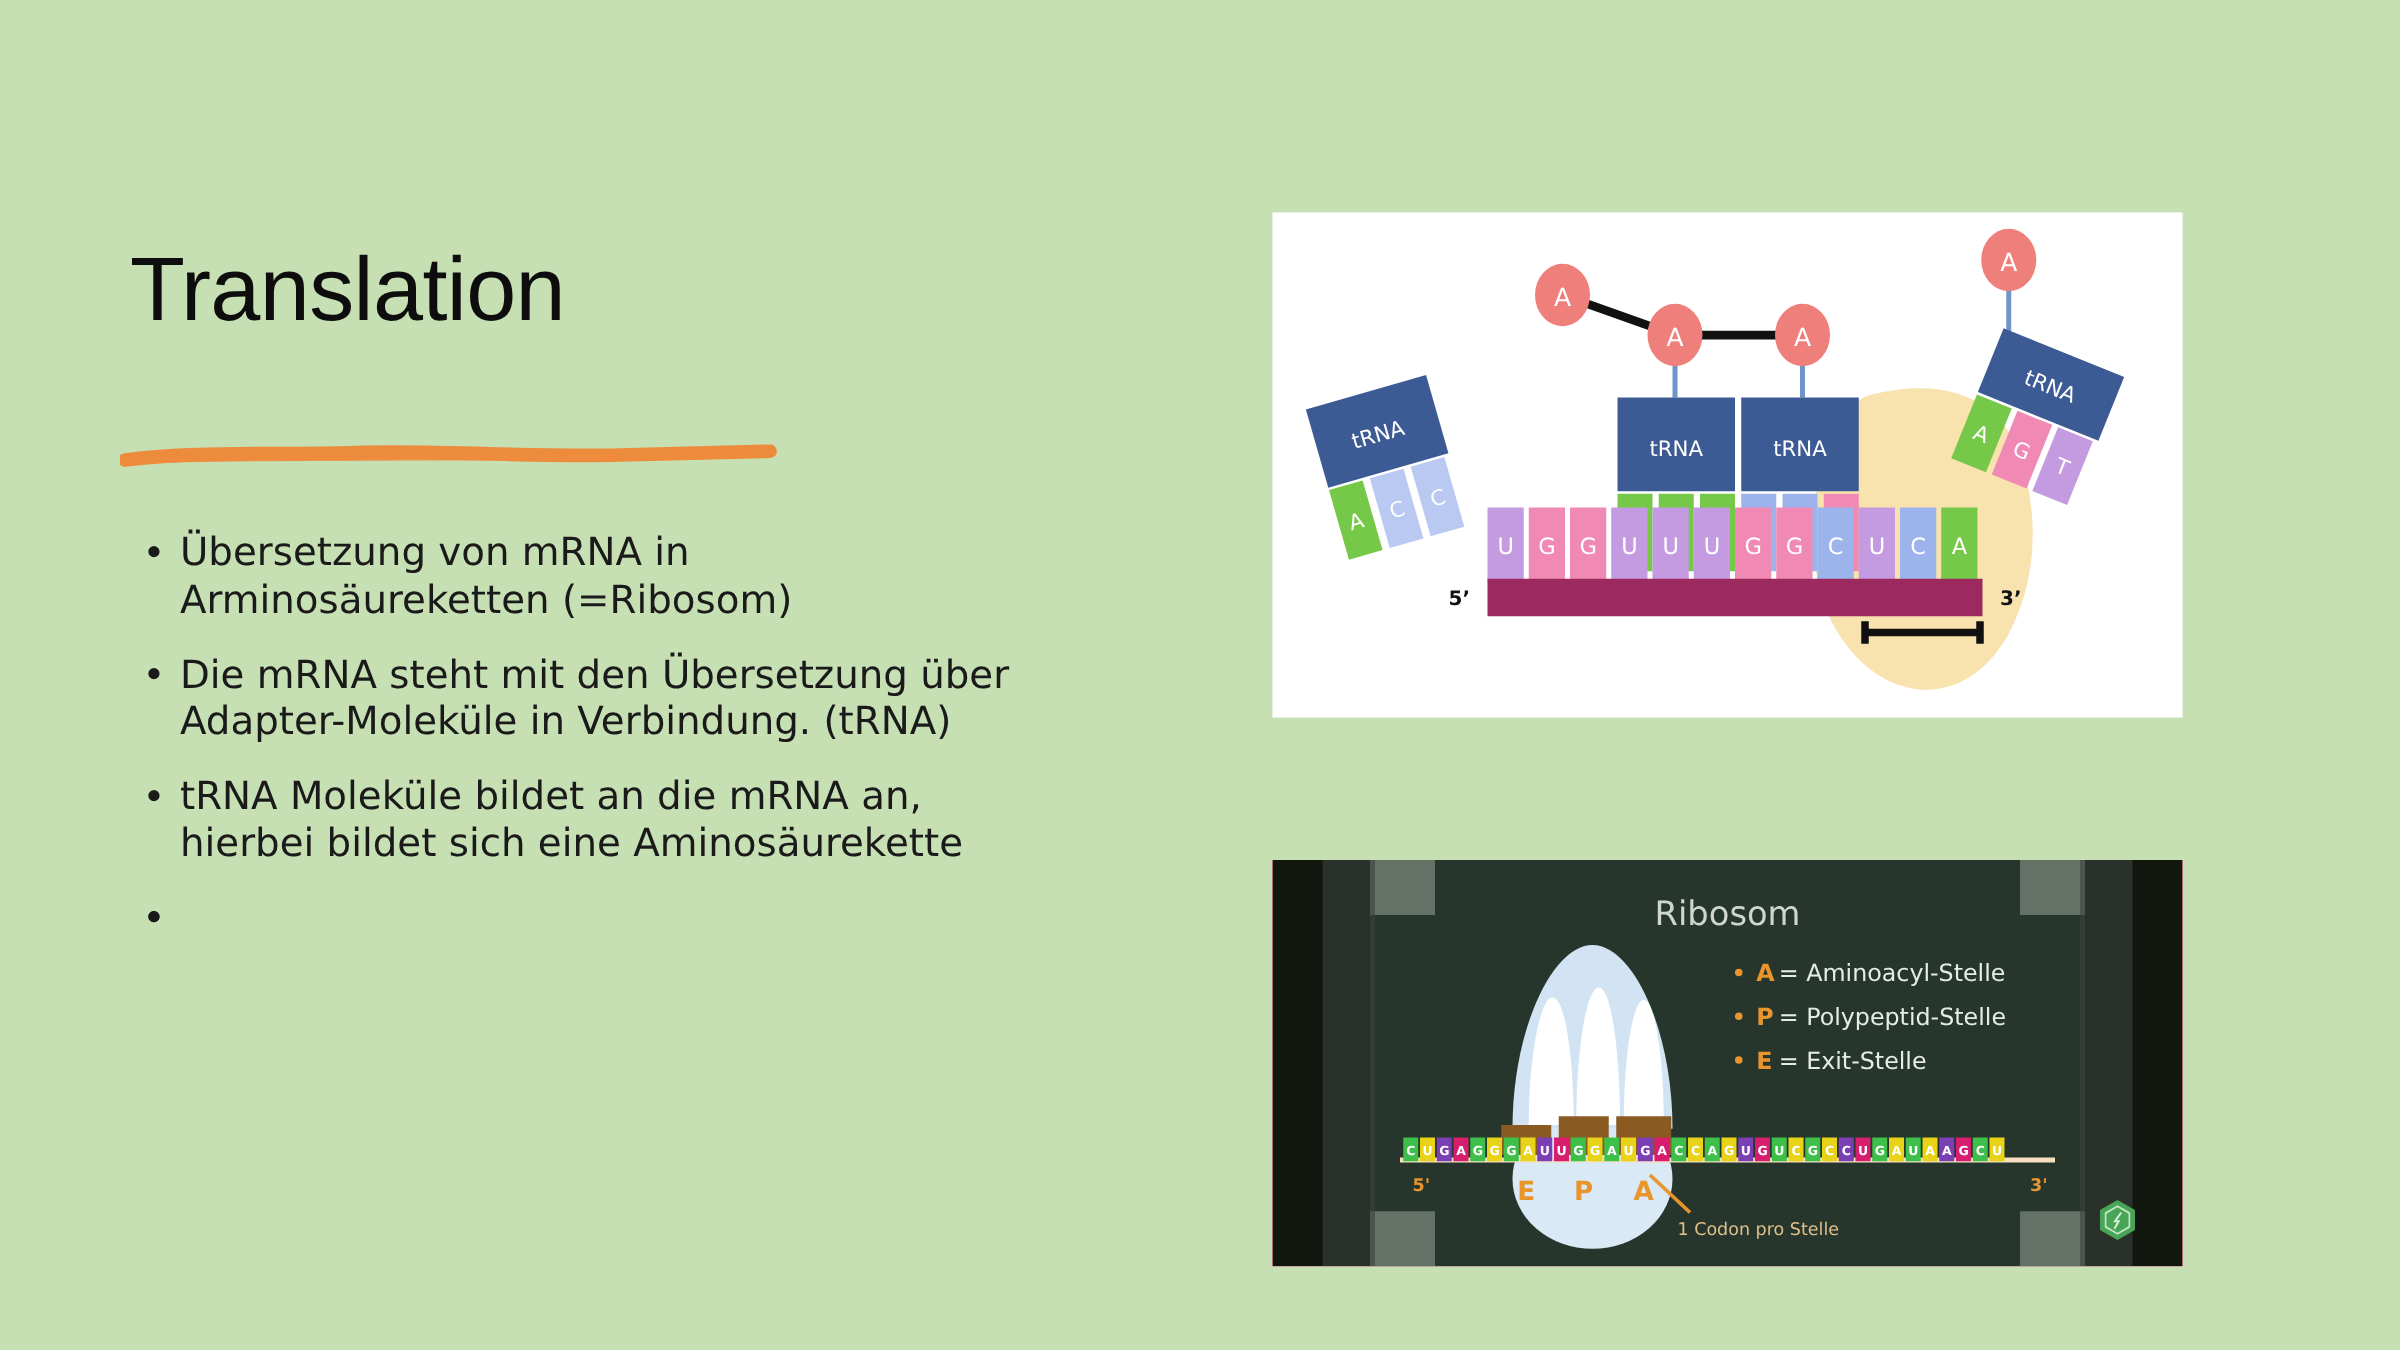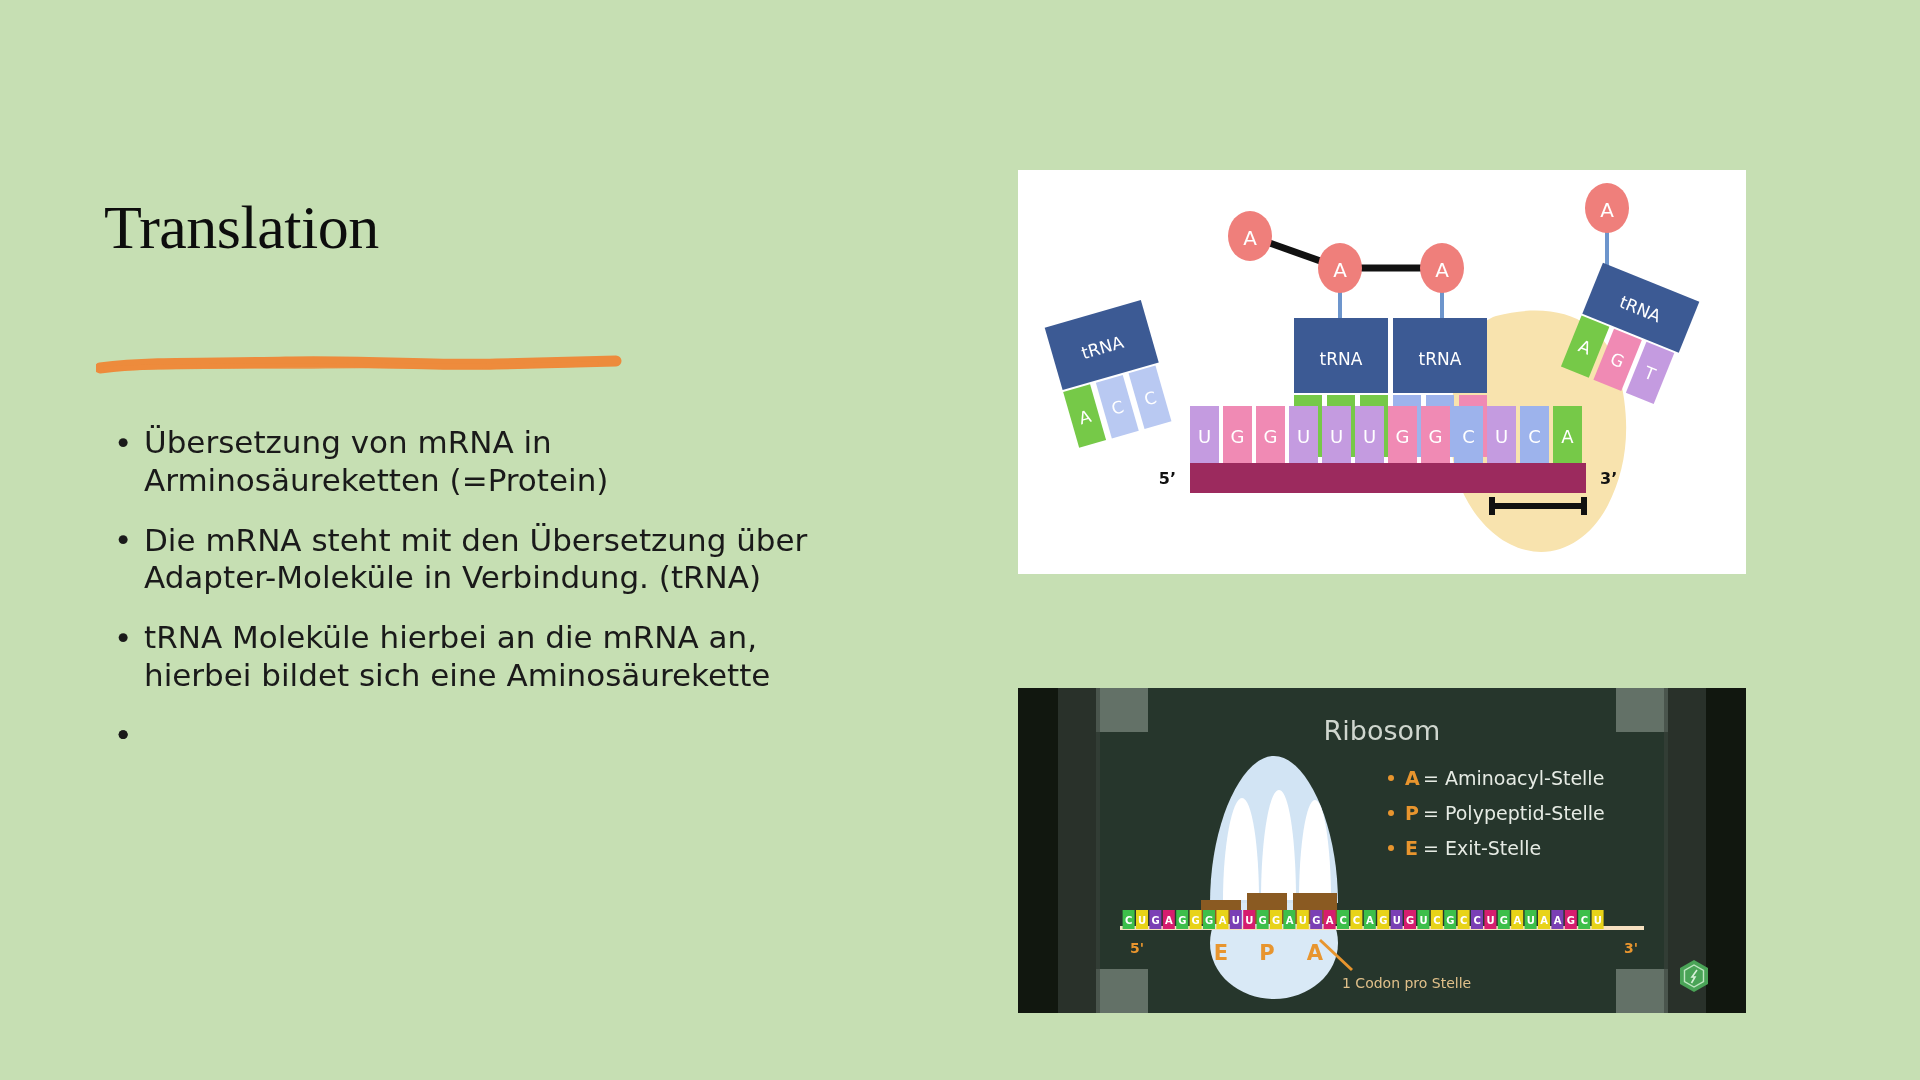--- a/index.html
+++ b/index.html
@@ -11,24 +11,24 @@
     position:relative;
   }
   .slide{position:absolute;inset:0;}
 
   
   .left-col{
     position:absolute;left:0;top:0;width:1000px;height:1080px;
   }
   .title{
     position:absolute;left:104px;top:196px;
-    font-size:62px;line-height:1;
+    font-size:72px;line-height:1;
     font-weight:400;color:#0d0d0d;
     letter-spacing:-0.5px;
-    font-family:Liberation Serif, serif;
+    font-family:Liberation Sans, sans-serif;
   }
   .underline-wrap{position:absolute;left:96px;top:352px;width:540px;height:26px;}
   .underline-wrap svg{display:block;}
 
   .bullets{
     position:absolute;left:104px;top:424px;width:740px;
     color:#1a1a1a;
   }
   .bullet{
     position:relative;
@@ -74,31 +74,31 @@
       <svg width="540" height="26" viewBox="0 0 540 26">
         <path d="M4,16 C60,9 120,12 190,10 C260,8 330,14 400,12 C450,11 490,10 520,9" stroke="#ed8b3c" stroke-width="11" fill="none" stroke-linecap="round"></path>
         <path d="M10,17 C80,13 150,15 230,14 C300,13 380,16 500,12" stroke="#ed8b3c" stroke-width="5" fill="none" stroke-linecap="round" opacity="0.85"></path>
       </svg>
     </div>
 
     <div class="bullets">
 
       <div class="bullet">
         <span class="dot">•</span>
-        <span><span>Übersetzung von </span><b>mRNA</b><span> in </span><b>Arminosäureketten</b><span> (=Protein)</span></span>
+        <span><span>Übersetzung von </span><b>mRNA</b><span> in </span><b>Arminosäureketten</b><span> (=Ribosom)</span></span>
       </div>
 
       <div class="bullet">
         <span class="dot">•</span>
         <span>Die mRNA steht mit den Übersetzung über Adapter-Moleküle in Verbindung. (tRNA)</span>
       </div>
 
       <div class="bullet">
         <span class="dot">•</span>
-        <span><b>tRNA</b><span> Moleküle hierbei an die </span><b>mRNA</b><span> an, hierbei bildet sich eine </span><b>Aminosäurekette</b></span>
+        <span><b>tRNA</b><span> Moleküle bildet an die </span><b>mRNA</b><span> an, hierbei bildet sich eine </span><b>Aminosäurekette</b></span>
       </div>
 
       <div class="bullet">
         <span class="dot">•</span>
       </div>
 
       <div class="bullet">
         <span class="dot">•</span>
       </div>
 

